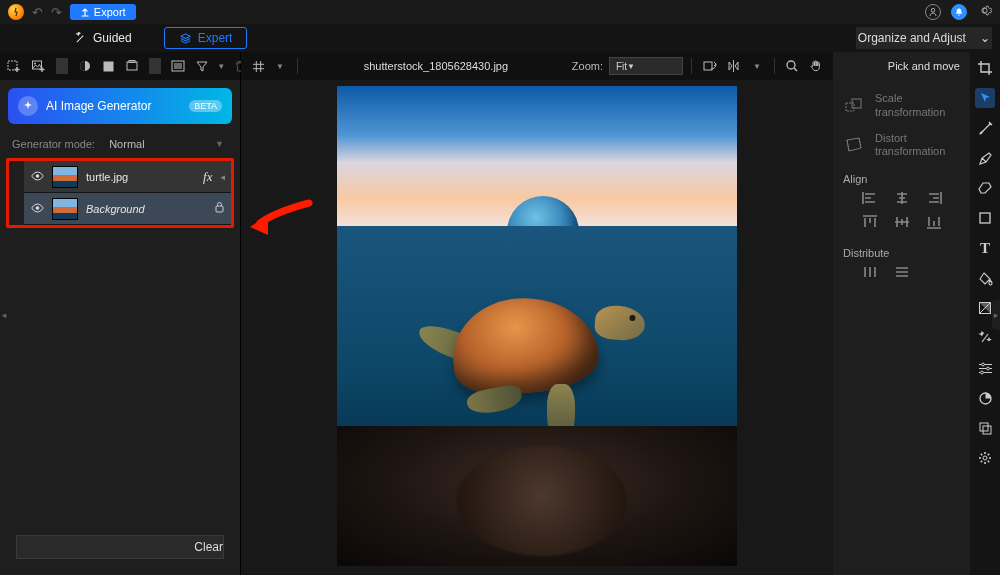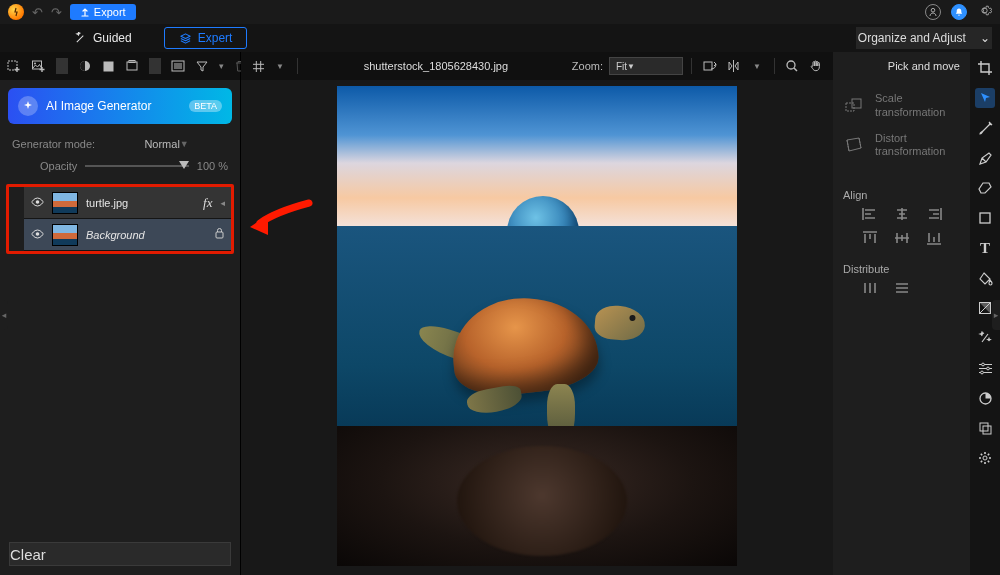--- a/index.html
+++ b/index.html
@@ -28,39 +28,39 @@
   
   .left-panel { width:241px; background:#1e1e1e; display:flex; flex-direction:column; border-right:1px solid #000; }
   .left-tools { height:28px; background:#101010; display:flex; align-items:center; padding:0 6px; gap:10px; }
   .left-tools .sep { width:1px; height:16px; background:#333; }
   .lt-ic { width:16px; height:16px; color:#bbb; display:flex;align-items:center;justify-content:center; cursor:pointer; }
   .lt-ic.dim { color:#444; }
   .ai-card { margin:8px; height:36px; border-radius:6px; background:linear-gradient(90deg,#2b50f2,#00b8e6); display:flex; align-items:center; gap:8px; padding:0 10px; color:#fff; }
   .ai-orb { width:20px; height:20px; border-radius:50%; background:rgba(255,255,255,.25); display:flex;align-items:center;justify-content:center; }
   .beta-badge { background:rgba(255,255,255,.35); font-size:9px; padding:1px 5px; border-radius:6px; margin-left:auto; }
   .blend-row { display:flex; align-items:center; padding:4px 12px; color:#888; font-size:11px; gap:10px;}
-  .blend-sel { flex:1; background:#2a2a2a00; border:none; color:#bbb; padding:2px 4px; display:flex; justify-content:center; align-items:center;}
+  .blend-sel { flex:1; background:#2a2a2a00; border:none; color:#bbb; padding:2px 4px; display:flex; justify-content:space-between; align-items:center;}
   .opacity-row { display:flex; align-items:center; padding:4px 12px 10px 40px; color:#888; font-size:11px; gap:8px;}
   .slider-track { flex:1; height:2px; background:#555; position:relative; }
   .slider-thumb { position:absolute; right:0; top:-4px; width:0;height:0; border-left:5px solid transparent;border-right:5px solid transparent;border-top:8px solid #bbb; }
 
   .layers-box { margin:2px 6px; border:3px solid #e21b00; border-radius:2px; }
   .layer { height:32px; display:flex; align-items:center; gap:8px; padding:0 6px; border-bottom:1px solid #151515;margin-left:15px; }
   .layer.lyr1 { background:#343434; }
   .layer.lyr2 { background:#3d4857; }
   .eye-ic { width:14px; color:#ddd; cursor:pointer; }
   .thumb { width:26px; height:22px; background:linear-gradient(#7fb6e2 40%,#cf6a3b 40% 70%,#103a5a 70%); border:1px solid #000; }
   .layer-name { flex:1; color:#e5e5e5; font-size:11px; }
   .layer-name.italic { font-style:italic; }
   .fx-tag { font-style:italic; font-family:serif; color:#ddd; font-size:13px; }
   .chev-sm { color:#888; font-size:9px; }
   .lock-ic { color:#ccc; }
 
   .left-fill { flex:1; }
-  .clear-btn { margin:9px; height:24px; background:#2a2a2a; border:1px solid #3a3a3a; display:flex;align-items:center;justify-content:flex-start; color:#ddd; font-size:15px; cursor:pointer; }
+  .clear-btn { margin:16px; height:24px; background:#2a2a2a; border:1px solid #3a3a3a; display:flex;align-items:center;justify-content:flex-end; color:#ddd; font-size:12px; cursor:pointer; }
 
   
   .center { flex:1; background:#181818; display:flex; flex-direction:column; }
   .canvas-toolbar { height:28px; background:#101010; display:flex; align-items:center; padding:0 8px; gap:6px; }
   .ct-group { display:flex; align-items:center; gap:4px; }
   .ct-ic { width:18px; height:18px; color:#bbb; display:flex;align-items:center;justify-content:center; cursor:pointer; font-size:13px; }
   .ct-sep { width:1px; height:16px; background:#333; margin:0 2px;}
   .filename { flex:1; text-align:center; color:#ddd; font-size:11px; }
   .zoom-sel { width:74px; height:18px; background:#2a2a2a; border:1px solid #444; display:flex; align-items:center; justify-content:flex-start; padding:0 6px; color:#ccc; font-size:10px; cursor:pointer; }
 
@@ -81,21 +81,21 @@
   .palm { position:absolute; left:120px; top:20px; width:170px; height:110px; border-radius:50%; background:radial-gradient(circle at 50% 45%, #4d382e, #22160f 80%); filter:blur(1px);}
 
   
   .right-panel { width:167px; background:#1e1e1e; display:flex; }
   .right-main { flex:1; padding:8px 10px; color:#bbb; font-size:11px; }
   .r-heading { text-align:right; color:#ddd; margin-bottom:14px; }
   .r-row { display:flex; align-items:center; gap:10px; padding:6px 0; }
   .r-ic-box { width:22px; height:22px; display:flex;align-items:center;justify-content:center; }
   .r-label { color:#777; line-height:1.25; }
   .r-check { width:13px; height:13px; border:1.3px solid #777; border-radius:3px; }
-  .r-subhead { color:#aaa; margin:24px 0 6px; }
+  .r-subhead { color:#aaa; margin:8px 0 6px; }
   .r-icon-row { display:flex; gap:14px; padding-left:18px; }
   .r-align-ic { width:18px; height:14px; color:#888; display:flex;align-items:center;justify-content:center; cursor:pointer; }
   .right-tools { width:30px; background:#141414; display:flex; flex-direction:column; align-items:center; padding-top:6px; gap:10px; }
   .rt-ic { width:20px; height:20px; color:#ccc; display:flex;align-items:center;justify-content:center; cursor:pointer; font-size:15px; }
   .rt-ic.sel { background:#1b3e66; border-radius:3px; }
 
   
   .annot-arrow { position:absolute; left:244px; top:195px; pointer-events:none; }
 
   
@@ -225,27 +225,20 @@
       <span style="font-size:12px;font-weight:500">AI Image Generator</span>
       <span class="beta-badge">BETA</span>
     </div>
 
     <div class="blend-row">
       <span>Generator mode:</span>
       <div class="blend-sel">
         <span>Normal</span>
         <span style="color:#666;font-size:9px">▼</span>
       </div>
-    </div>
-    <div class="opacity-row">
-      <span>Opacity</span>
-      <div class="slider-track">
-          <div class="slider-thumb"></div>
-        </div>
-      <span>100 %</span>
     </div>
 
     <div class="layers-box">
       <div class="layer lyr1">
         <span class="eye-ic"><svg width="15" height="10" viewBox="0 0 15 10">
               <path d="M7.5 1C4 1 1.8 5 1.8 5S4 9 7.5 9 13.2 5 13.2 5 11 1 7.5 1z" fill="none" stroke="#ddd"></path>
               <circle cx="7.5" cy="5" r="1.8" fill="#ddd"></circle>
             </svg></span>
         <div class="thumb"></div>
         <span class="layer-name">turtle.jpg</span>

